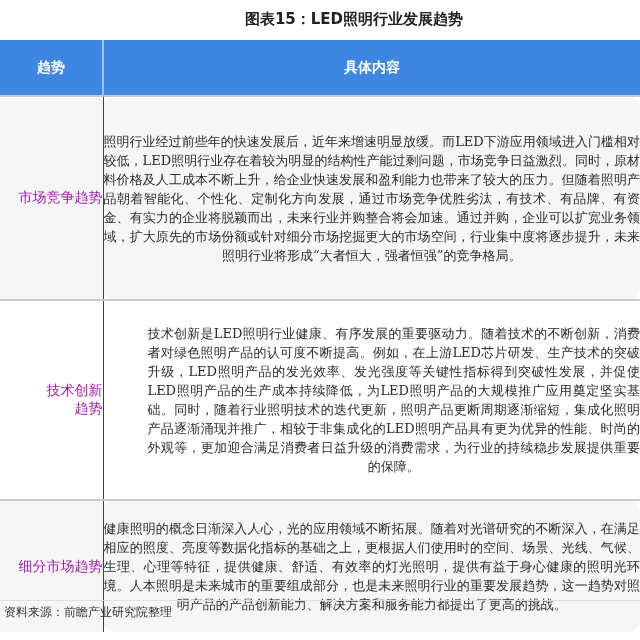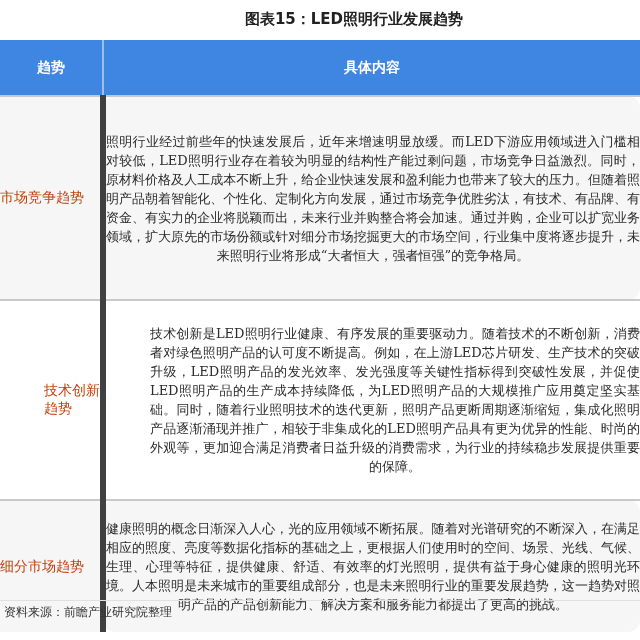--- a/index.html
+++ b/index.html
@@ -8,21 +8,21 @@
   .title { position:absolute; top:8px; left:0; width:640px; text-align:center;
            font-family:"DejaVu Sans","Liberation Sans",sans-serif; font-weight:bold;
            font-size:15px; color:#222; line-height:22px;padding-left:34px; }
   table.trends { position:absolute; top:40px; left:0; width:640px; border-collapse:collapse;
                  table-layout:fixed; }
   table.trends th { background:#3f86e2; color:#fff; font-family:"DejaVu Sans","Liberation Sans",sans-serif;
                     font-weight:bold; font-size:14px; height:23px; padding:16px; text-align:center;
                     border-right:2px solid #9dbfe9; }
   table.trends th:last-child { border-right:none; }
   table.trends td { border-top:2px solid #c9c9c9; vertical-align:middle; padding:0; }
-  td.trend-name { border-right:6px solid #404040; text-align:left; font-size:14px; color:#c2410c;
+  td.trend-name { border-right:1px solid #404040; text-align:right; font-size:14px; color:#a21caf;
                   background:#f6f6f6; }
   td.trend-content { padding:0 6px 0 6px; font-size:13px; line-height:19px; color:#2b2b2b;
                      text-align:justify; text-align-last:center;border-radius:12px; }
   tr.row1 td { height:202px; }
   tr.row2 td { height:198px; background:#ffffff;padding-left:44px; }
   tr.row2 td.trend-name { background:#ffffff;margin-top:36px; }
   tr.row3 td { height:131px; background:#f6f6f6;margin-top:28px; }
   tr.row1 td.trend-content { background:#f6f6f6; }
   .footer { position:absolute; top:600px; left:0; width:640px; height:20px; border-top:1px solid #e0e0e0;
             font-family:Liberation Sans, sans-serif; font-size:12px; color:#333; }

